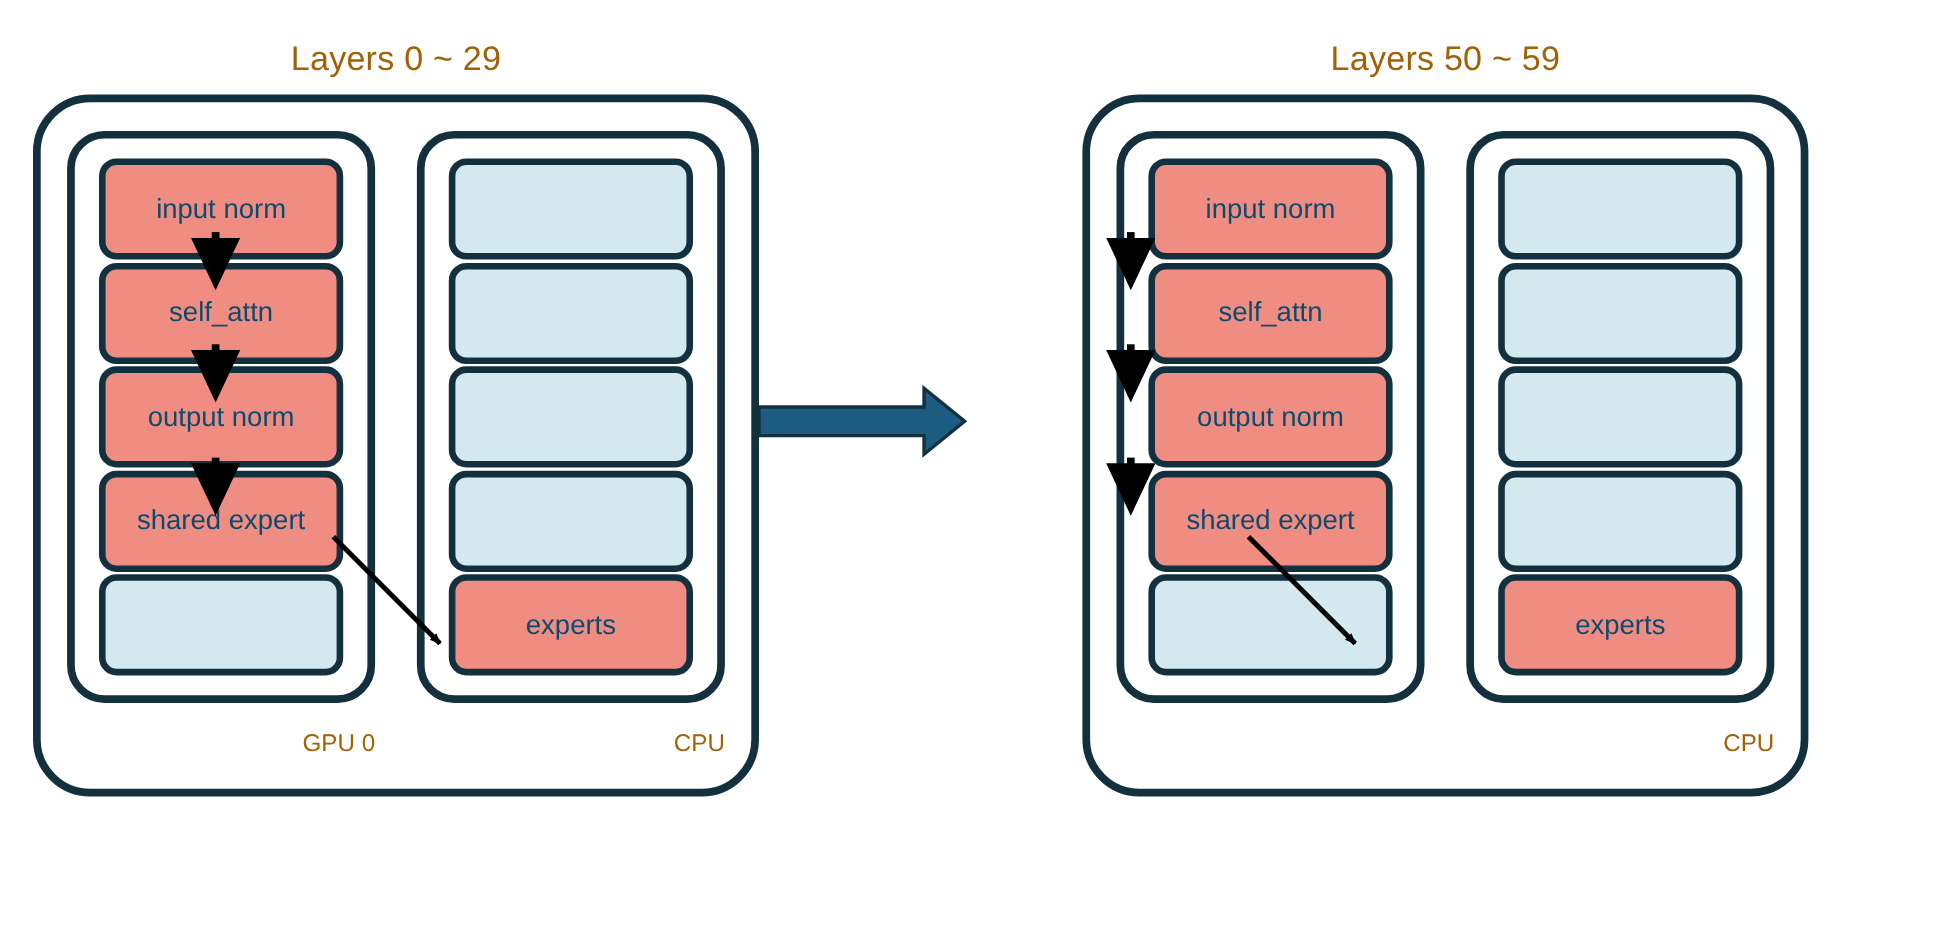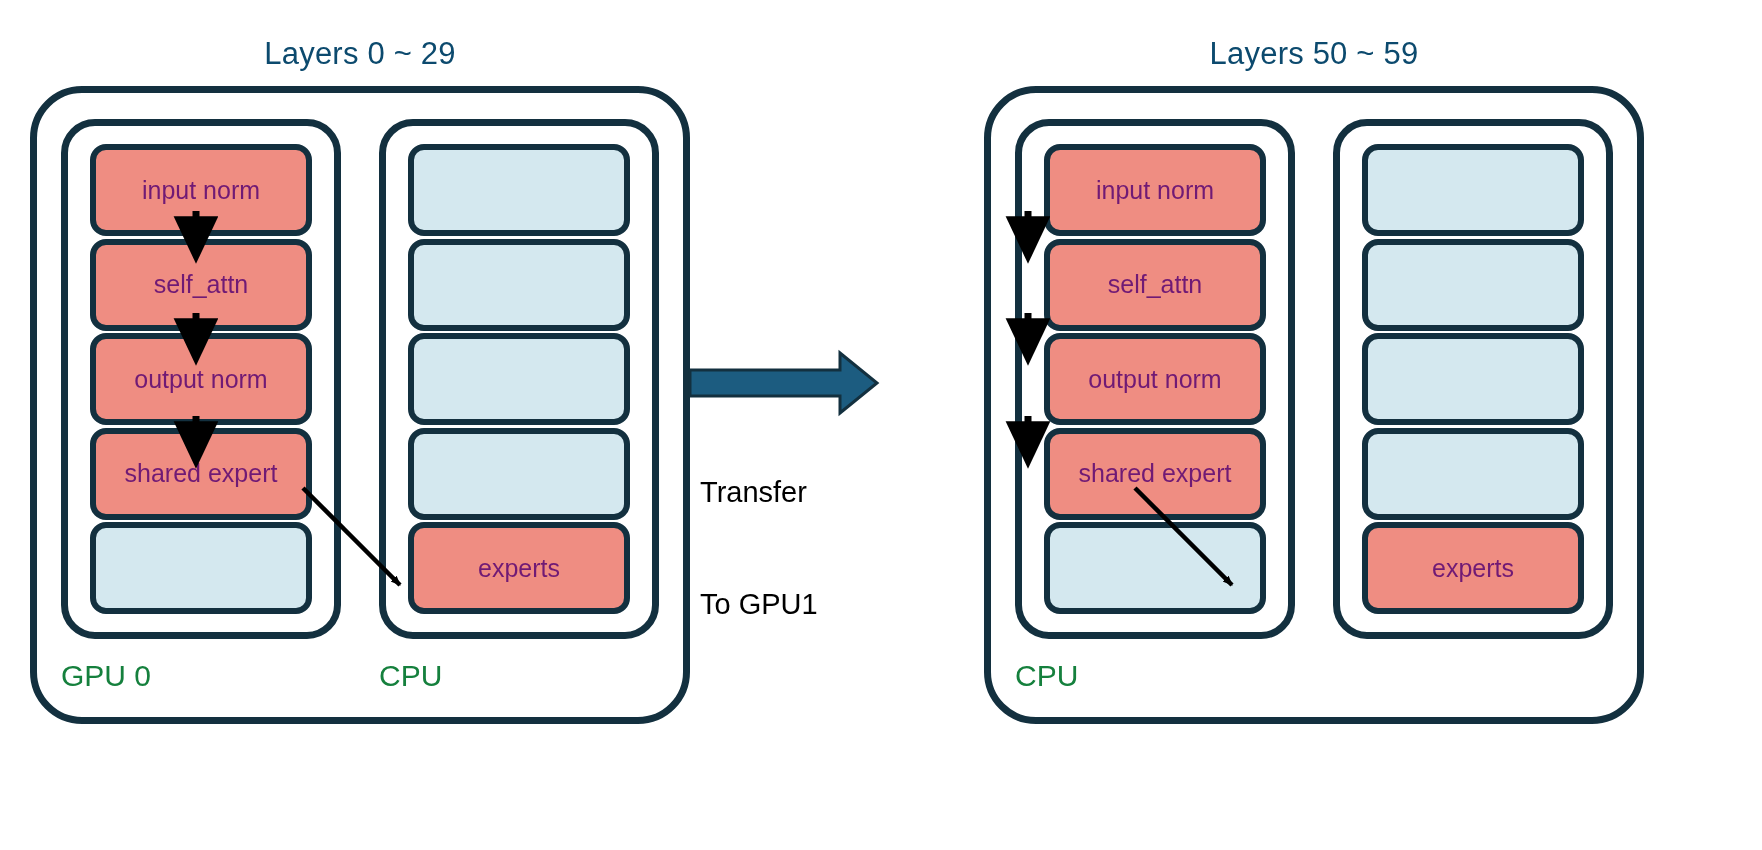--- a/index.html
+++ b/index.html
@@ -24,21 +24,21 @@
     position: absolute;
     top: 0;
   }
   .panel-title {
     position: absolute;
     top: 36px;
     left: 0;
     width: 100%;
     text-align: center;
     font-size: 31px;
-    color: #0c4a6e;
+    color: #a16207;
     letter-spacing: 0.2px;
     white-space: nowrap;
   }
 
   .outer-box {
     position: absolute;
     top: 86px;
     left: 0;
     width: 100%;
     height: 638px;
@@ -71,21 +71,21 @@
   }
 
   .slot {
     height: 92px;
     border: 6px solid #13303f;
     border-radius: 16px;
     display: flex;
     align-items: center;
     justify-content: center;
     font-size: 25px;
-    color: #701a75;
+    color: #0c4a6e;
     white-space: nowrap;
   }
   .slot.empty {
     background: #d4e8ef;
   }
   .slot.active {
     background: #ef8d82;
   }
 
   
@@ -94,23 +94,23 @@
     left: 24px;
     right: 24px;
     bottom: 14px;
     height: 54px;
     display: flex;
     justify-content: space-between;
     gap: 38px;
   }
   .device-caption {
     flex: 1 1 0;
-    text-align: left;
-    font-size: 30px;
-    color: #15803d;
+    text-align: right;
+    font-size: 22px;
+    color: #a16207;
     line-height: 54px;
     white-space: nowrap;
   }
 
   
   .arrow-layer {
     position: absolute;
     inset: 0;
     pointer-events: none;
   }
@@ -251,18 +251,14 @@
       <line x1="1028" y1="211" x2="1028" y2="240" stroke="#000000" stroke-width="7" marker-end="url(#flowhead)"></line>
       <line x1="1028" y1="313" x2="1028" y2="342" stroke="#000000" stroke-width="7" marker-end="url(#flowhead)"></line>
       <line x1="1028" y1="416" x2="1028" y2="445" stroke="#000000" stroke-width="7" marker-end="url(#flowhead)"></line>
     </g>
 
     <line x1="1135" y1="488" x2="1232" y2="585" stroke="#000000" stroke-width="4.5" marker-end="url(#thinhead)"></line>
 
     <polygon points="690,370 840,370 840,353 877,383 840,413 840,396 690,396" fill="#1c5c80" stroke="#13303f" stroke-width="3"></polygon>
   </svg>
 
-  <div class="transfer-label" style="left:700px; top:400px;">
-    <div>Transfer</div>
-    <div>To GPU1</div>
-  </div>
 
 </div>
 
 </body></html>

